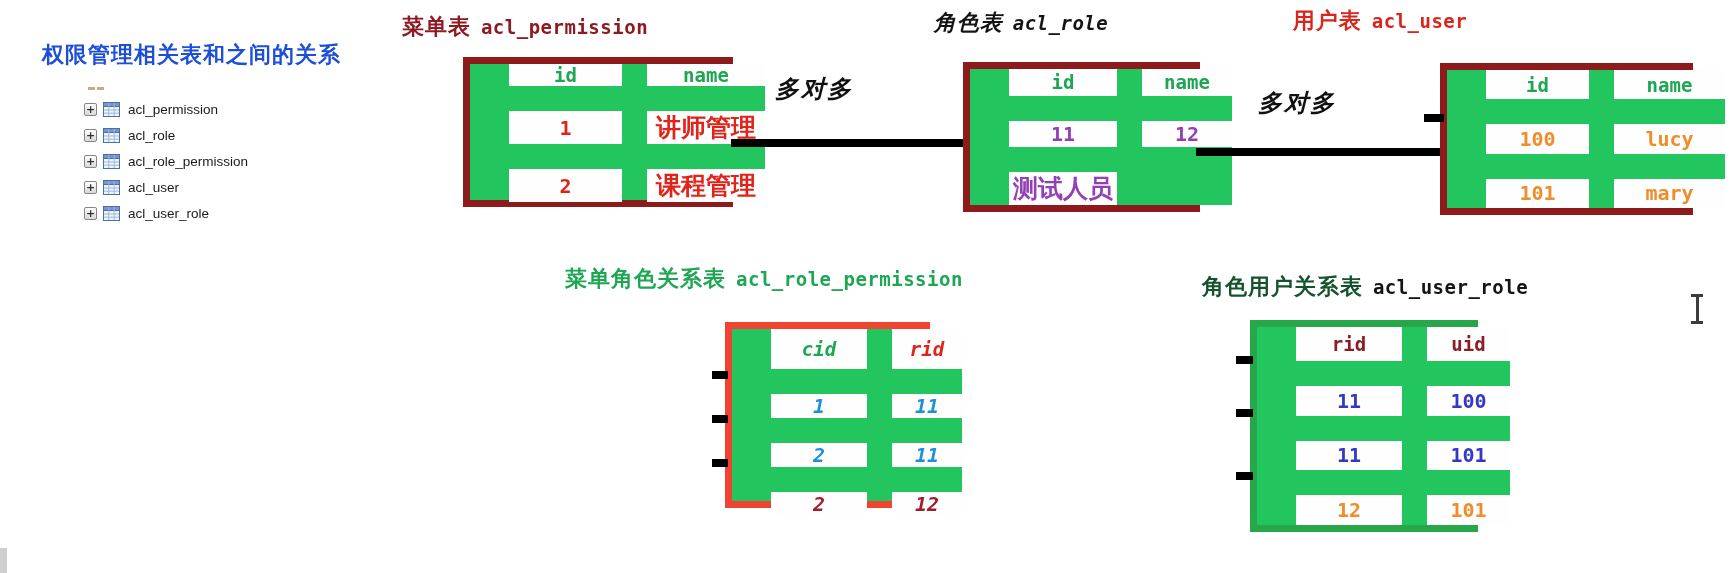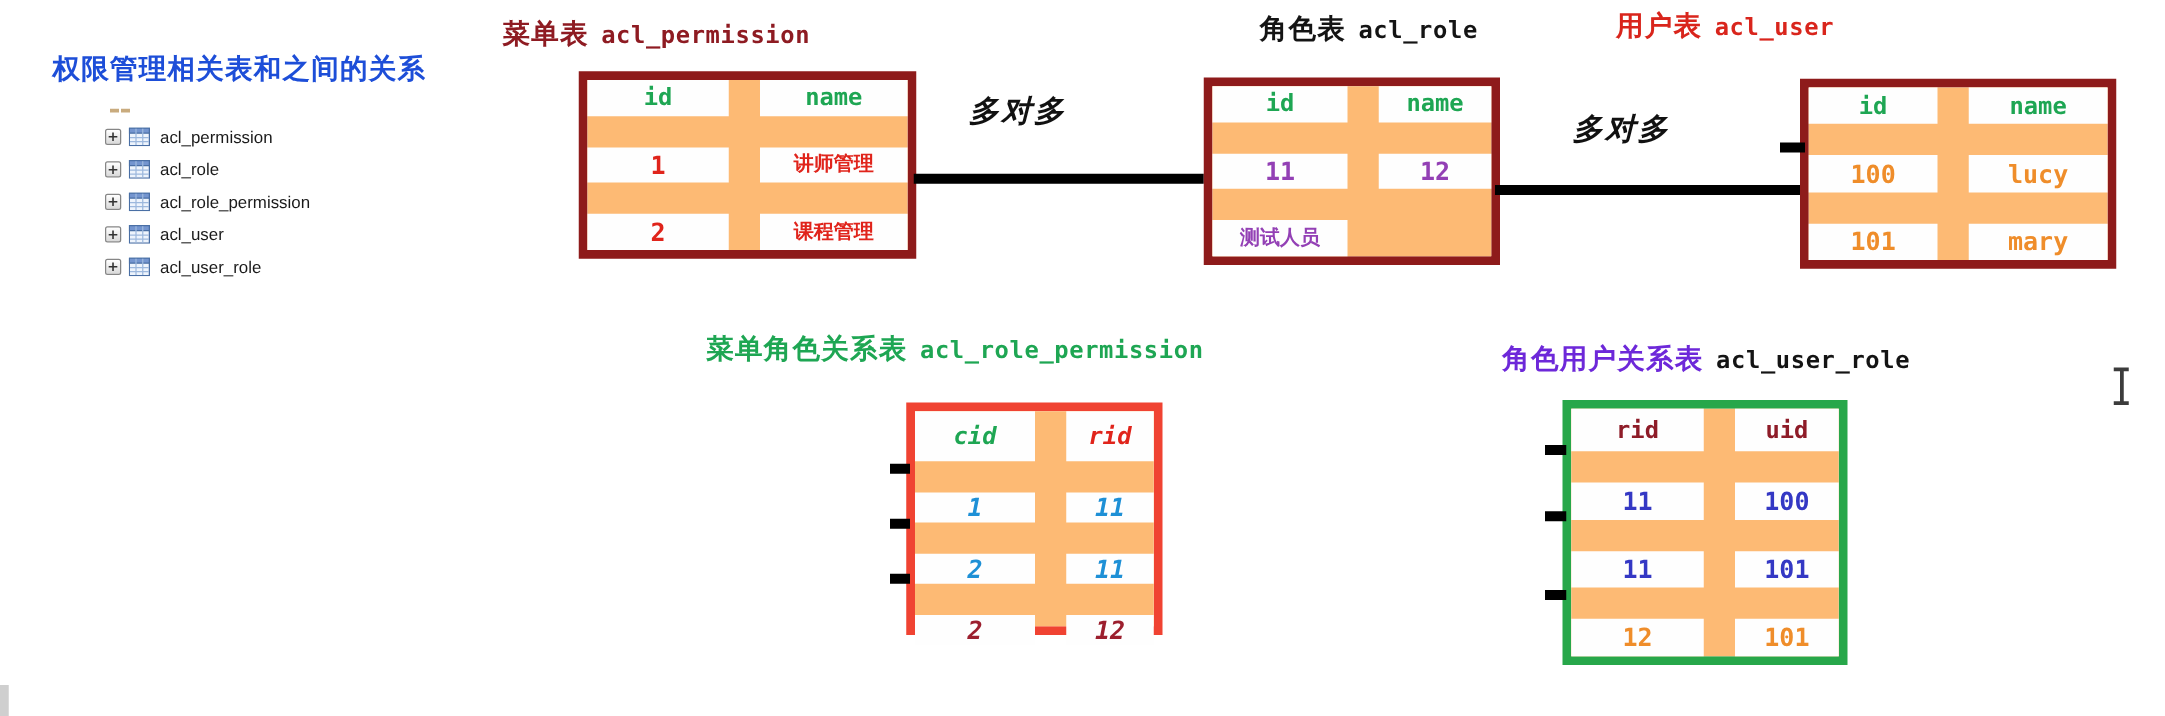--- a/index.html
+++ b/index.html
@@ -21,26 +21,26 @@
   .plus-box{
     width:13px;height:13px;border:1px solid #868686;border-radius:2px;
     background:linear-gradient(180deg,#ffffff,#d9d9d9);
     display:flex;align-items:center;justify-content:center;
     font-size:11px;line-height:11px;font-weight:bold;color:#333;box-sizing:border-box;
   }
   .tbl-ico{margin-left:6px;display:flex;}
   .tree-label{margin-left:8px;font-size:13.5px;color:#1a1a1a;font-family:"Liberation Sans",sans-serif;}
   
   .etable{position:absolute;border-style:solid;border-width:7px;box-sizing:border-box;background:#000;}
-  .egrid{display:grid;gap:25px;background:#fdba74;width:100%;height:100%;}
+  .egrid{display:grid;gap:25px;background:#22c55e;width:100%;height:100%;padding-left:39px;}
   .cell{
     background:#fefefe;display:flex;align-items:center;justify-content:center;
     font-family:"DejaVu Sans Mono","Liberation Mono",monospace;font-weight:bold;font-size:20px;
   }
-  .cell.zh{font-family:"DejaVu Sans","Liberation Sans",sans-serif;font-size:16px;}
+  .cell.zh{font-family:"DejaVu Sans","Liberation Sans",sans-serif;font-size:25px;}
   .head{font-size:19px;}
   .c-green{color:#1ea653}
   .c-red{color:#e0241b}
   .c-purple{color:#9340b5}
   .c-orange{color:#ef8d2a}
   .c-blue{color:#1e90d6}
   .c-dblue{color:#3438c4}
   .c-dred{color:#9c1f2e}
   .c-maroon{color:#8e1c28}
   
@@ -154,21 +154,21 @@
       <div class="cell c-red">1</div>
       <div class="cell zh c-red">讲师管理</div>
       <div class="cell c-red">2</div>
       <div class="cell zh c-red">课程管理</div>
     </div>
   </div>
 
   <div class="rel-label" style="left:775px;top:73px;">多对多</div>
   <div class="rel-line" style="left:731px;top:139px;width:232px;"></div>
 
-  <div class="etitle" style="left:995px;top:8px;width:200px;">
+  <div class="etitle" style="left:921px;top:8px;width:200px;font-style:italic;">
     <span class="zh" style="color:#141414;">角色表</span><span class="en" style="color:#141414;">acl_role</span>
   </div>
   <div class="etable" style="left:963px;top:62px;width:237px;height:150px;border-color:#8e1b1b;">
     <div class="egrid" style="grid-template-columns:108px 1fr;grid-template-rows:repeat(3,1fr);">
       <div class="cell head c-green">id</div>
       <div class="cell head c-green">name</div>
       <div class="cell c-purple">11</div>
       <div class="cell c-purple">12</div>
       <div class="cell zh c-purple">测试人员</div>
     </div>
@@ -205,21 +205,21 @@
       <div class="cell c-blue">11</div>
       <div class="cell c-dred">2</div>
       <div class="cell c-dred">12</div>
     </div>
   </div>
   <div class="stub" style="left:712px;top:371px;width:16px;"></div>
   <div class="stub" style="left:712px;top:415px;width:16px;"></div>
   <div class="stub" style="left:712px;top:459px;width:16px;"></div>
 
   <div class="etitle" style="left:1185px;top:272px;width:360px;">
-    <span class="zh" style="color:#6d28d9;">角色用户关系表</span><span class="en" style="color:#141414;">acl_user_role</span>
+    <span class="zh" style="color:#14532d;">角色用户关系表</span><span class="en" style="color:#141414;">acl_user_role</span>
   </div>
   <div class="etable" style="left:1250px;top:320px;width:228px;height:212px;border-color:#27a74a;">
     <div class="egrid" style="grid-template-columns:106px 1fr;grid-template-rows:34px 1fr 1fr 1fr;">
       <div class="cell head c-maroon">rid</div>
       <div class="cell head c-maroon">uid</div>
       <div class="cell c-dblue">11</div>
       <div class="cell c-dblue">100</div>
       <div class="cell c-dblue">11</div>
       <div class="cell c-dblue">101</div>
       <div class="cell c-orange">12</div>

